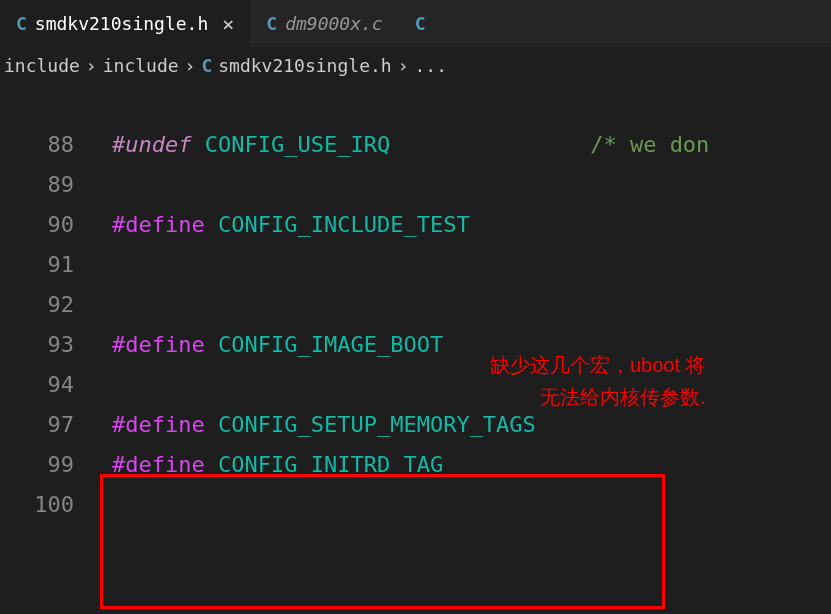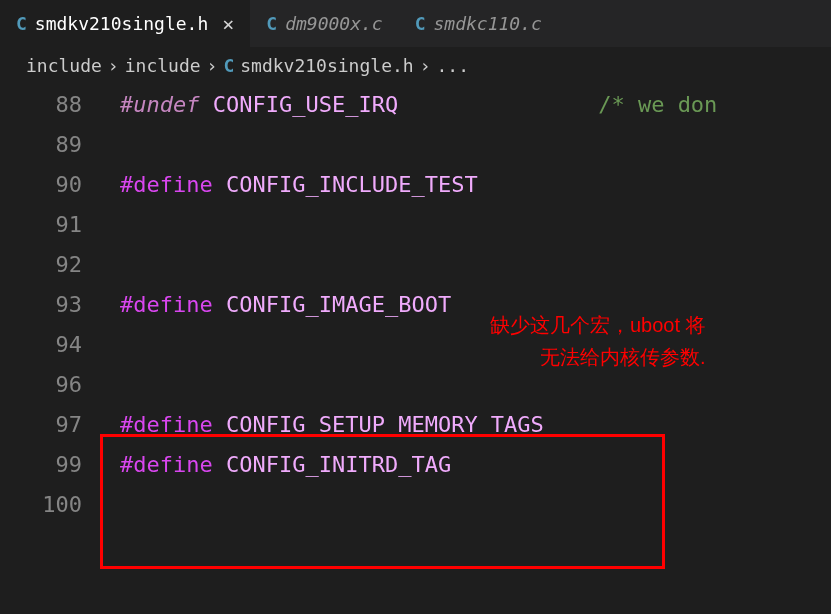--- a/index.html
+++ b/index.html
@@ -41,56 +41,57 @@
       font-style: normal;
     }
     .tab .close {
       margin-left: 6px;
       color: #d4d4d4;
       font-size: 20px;
     }
     .breadcrumb {
       display: flex;
       align-items: center;
-      padding: 8px 26px;
+      padding: 8px 4px;
       font-size: 18px;
       color: #cccccc;
       gap: 6px;
     }
     .breadcrumb .chevron {
       color: #cccccc;
     }
     .breadcrumb .c-icon {
       color: #519aba;
       font-weight: bold;
     }
     .editor {
       position: relative;
-      padding-left: 16px;
+      padding-left: 8px;
+      margin-top: 40px;
     }
     .line {
       display: flex;
       height: 40px;
       align-items: center;
     }
     .gutter {
       width: 90px;
       text-align: right;
       padding-right: 24px;
       color: #858585;
       font-size: 22px;
     }
     .code {
       font-size: 22px;
       white-space: pre;
       padding-left: 14px;
     }
     .kw-undef { color: #c586c0; font-style: italic; }
     .kw-define { color: #d946ef; }
-    .macro { color: #f0abfc; }
+    .macro { color: #14b8a6; }
     .comment { color: #6a9955; }
     .annotation {
       position: absolute;
       color: #ff0000;
       font-size: 20px;
       font-family: 'Microsoft YaHei', sans-serif;
       line-height: 1.6;
       text-align: right;
     }
     .red-box {
@@ -107,21 +108,20 @@
     <span class="c-icon">C</span>
     <span class="tab-name">smdkv210single.h</span>
     <span class="close">×</span>
   </div>
   <div class="tab">
     <span class="c-icon">C</span>
     <span class="tab-name">dm9000x.c</span>
   </div>
   <div class="tab">
     <span class="c-icon">C</span>
-    <span class="tab-name">smdkc110.c</span>
   </div>
 </div>
 
 <div class="breadcrumb">
   <span>include</span>
   <span class="chevron">›</span>
   <span>include</span>
   <span class="chevron">›</span>
   <span class="c-icon">C</span>
   <span>smdkv210single.h</span>
@@ -151,24 +151,20 @@
   </div>
   <div class="line">
     <div class="gutter">93</div>
     <div class="code"><span class="kw-define">#define </span><span class="macro">CONFIG_IMAGE_BOOT</span></div>
   </div>
   <div class="line">
     <div class="gutter">94</div>
     <div class="code"></div>
   </div>
   <div class="line">
-    <div class="gutter">96</div>
-    <div class="code"></div>
-  </div>
-  <div class="line">
     <div class="gutter">97</div>
     <div class="code"><span class="kw-define">#define </span><span class="macro">CONFIG_SETUP_MEMORY_TAGS</span></div>
   </div>
   <div class="line">
     <div class="gutter">99</div>
     <div class="code"><span class="kw-define">#define </span><span class="macro">CONFIG_INITRD_TAG</span></div>
   </div>
   <div class="line">
     <div class="gutter">100</div>
     <div class="code"></div>

